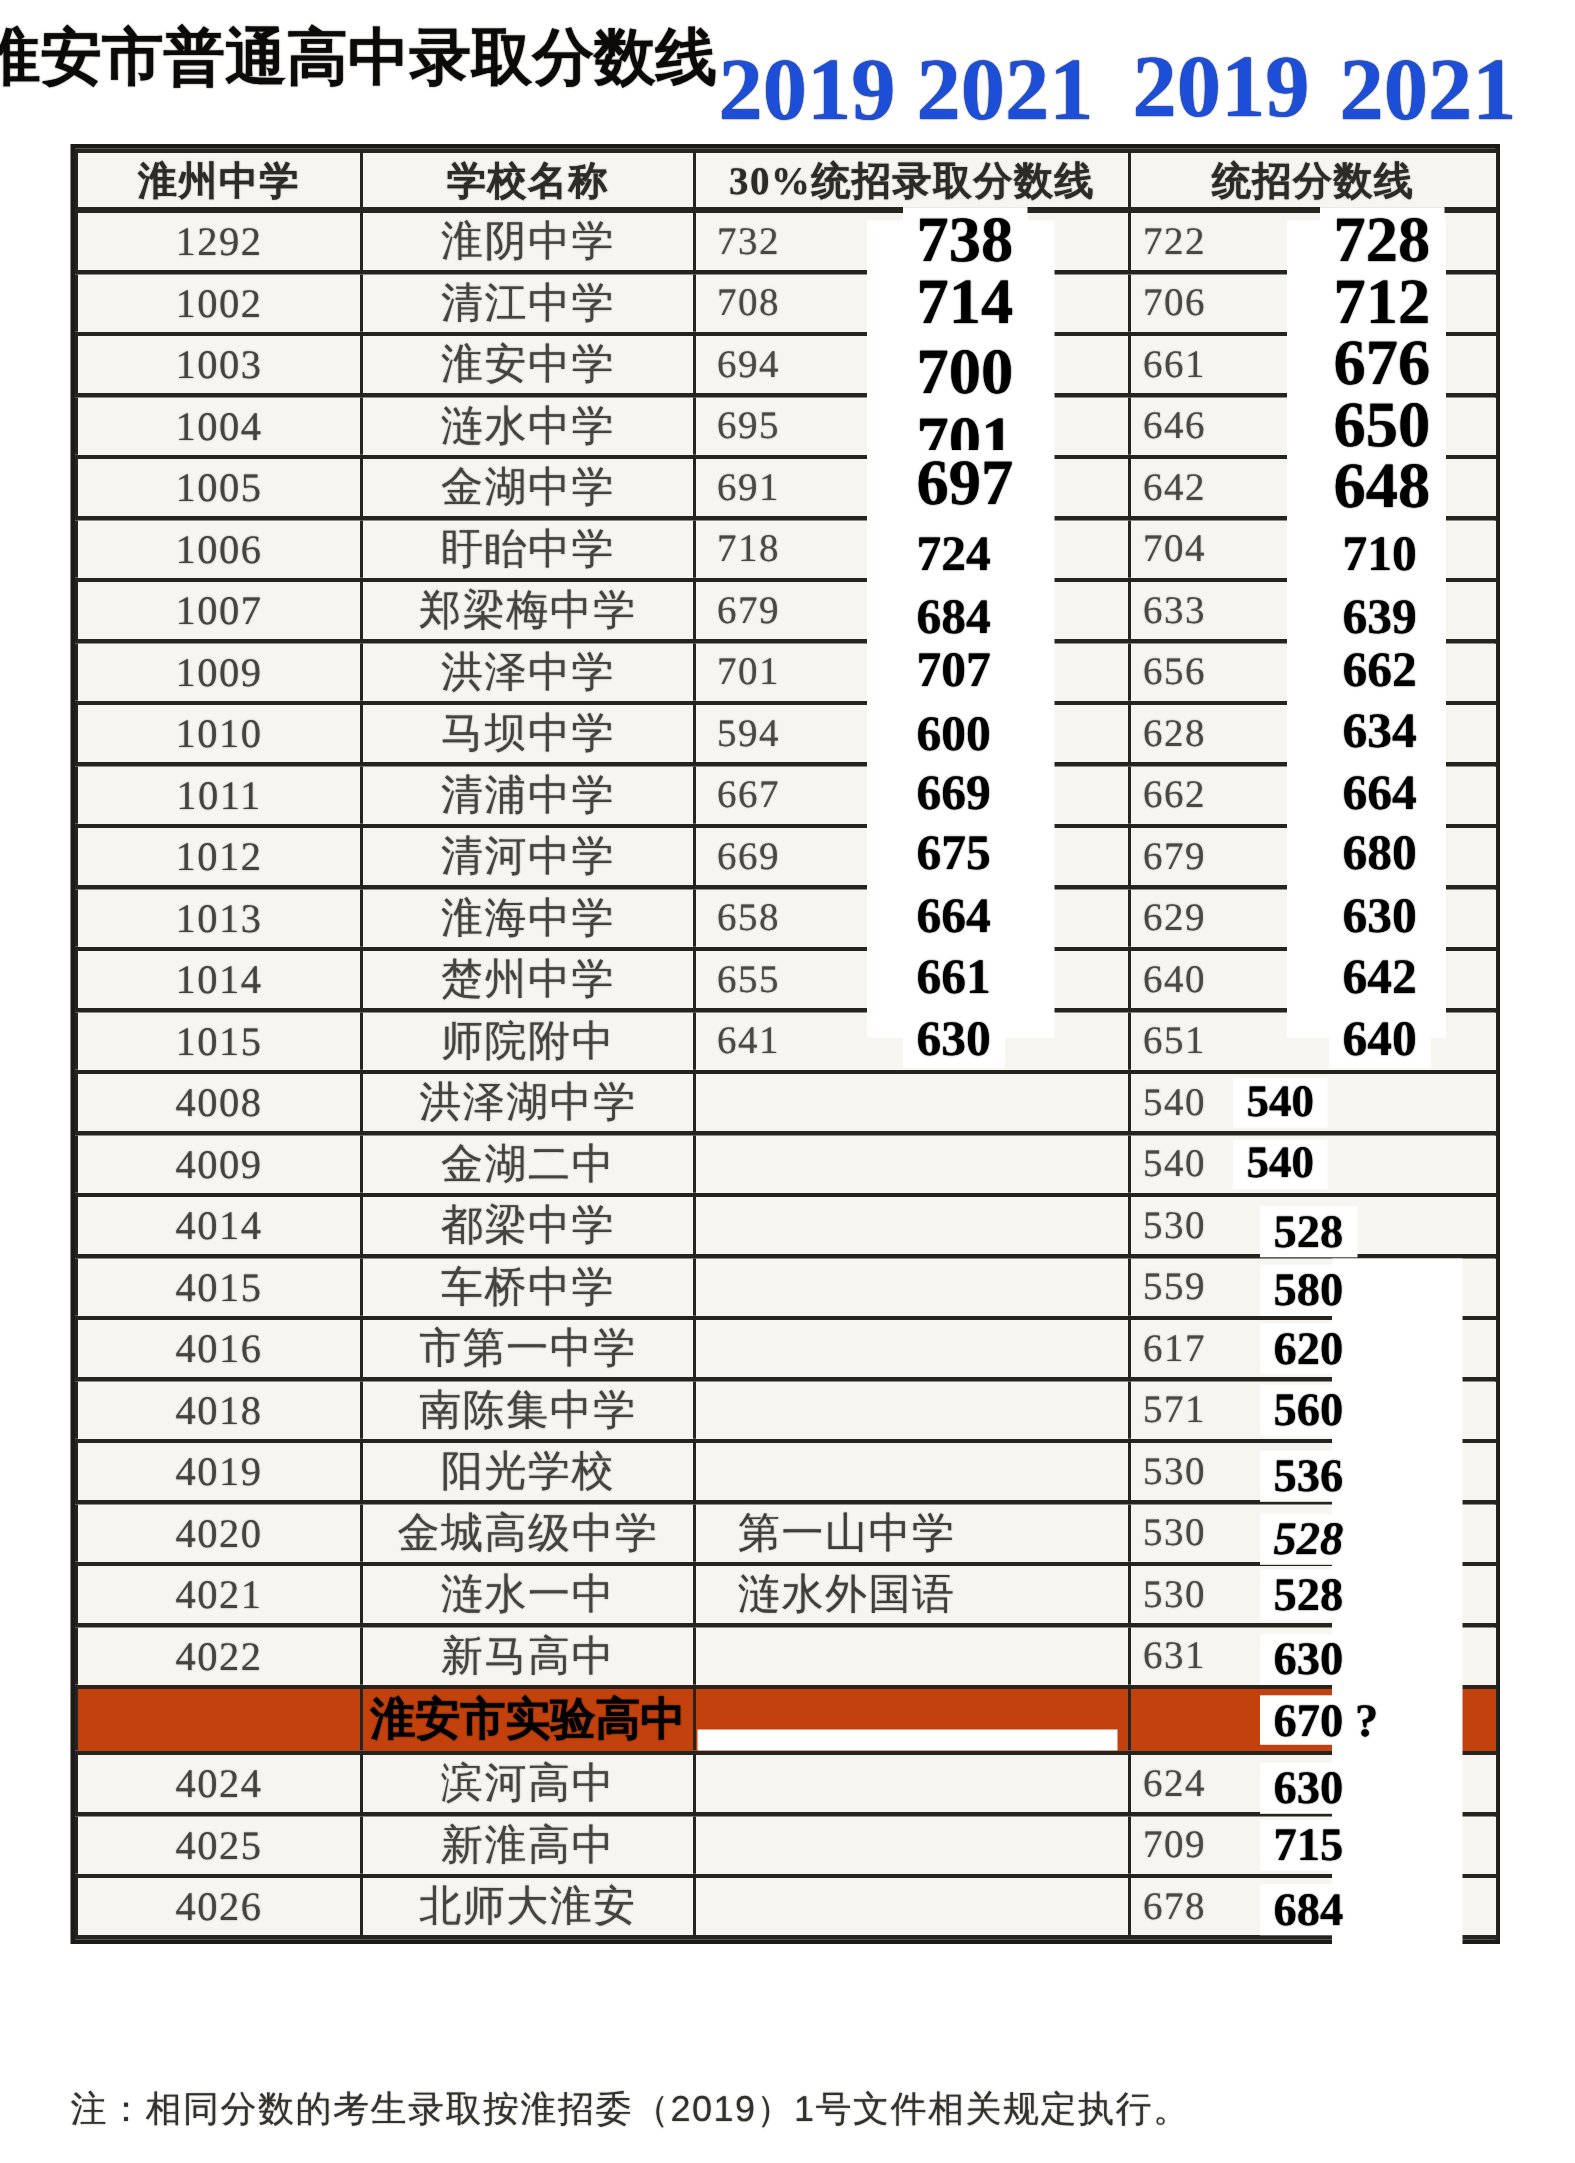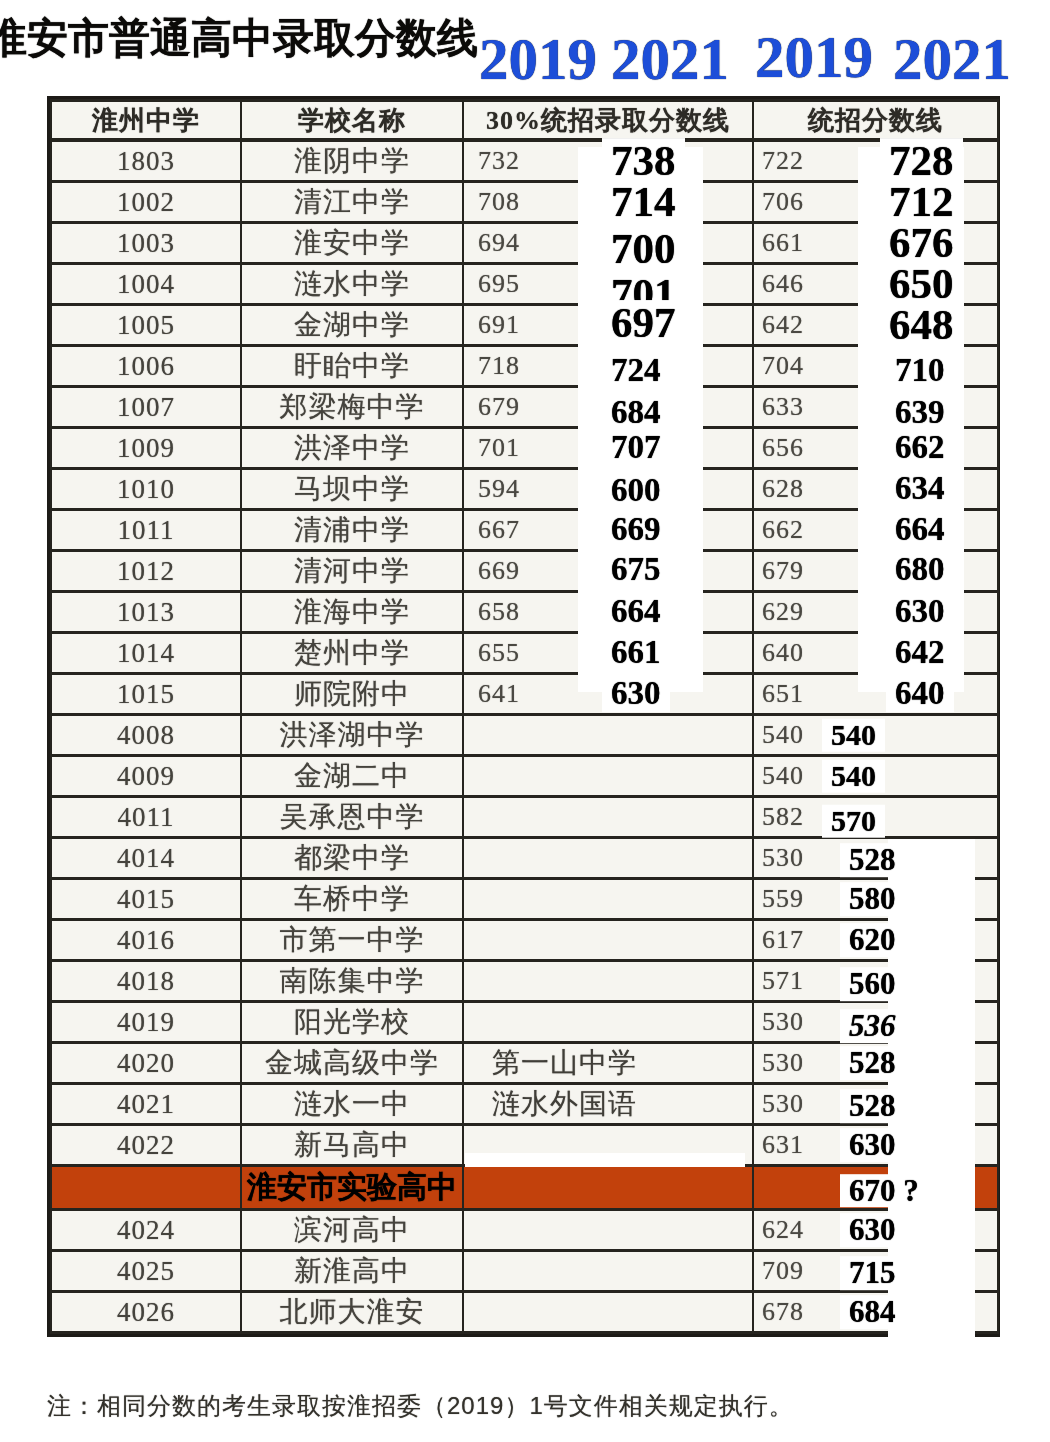--- a/index.html
+++ b/index.html
@@ -139,21 +139,21 @@
       <thead>
         <tr>
           <th>淮州中学</th>
           <th>学校名称</th>
           <th>30%统招录取分数线</th>
           <th>统招分数线</th>
         </tr>
       </thead>
       <tbody id="tb">
           <tr class="g1">
-            <td class="c1"><span class="scan">1803</span></td>
+            <td class="c1"><span class="scan">1292</span></td>
             <td class="c2"><span class="scan">淮阴中学</span></td>
             <td class="c3"><span class="scanval">732</span><span class="b">738</span></td>
             <td class="c4"><span class="scanval">722</span><span class="b">728</span></td>
           </tr>
           <tr class="g1">
             <td class="c1"><span class="scan">1002</span></td>
             <td class="c2"><span class="scan">清江中学</span></td>
             <td class="c3"><span class="scanval">708</span><span class="b">714</span></td>
             <td class="c4"><span class="scanval">706</span><span class="b">712</span></td>
           </tr>
@@ -233,26 +233,20 @@
             <td class="c1"><span class="scan">4008</span></td>
             <td class="c2"><span class="scan">洪泽湖中学</span></td>
             <td class="c3"></td>
             <td class="c4"><span class="scanval">540</span><span class="b">540</span></td>
           </tr>
           <tr class="g3">
             <td class="c1"><span class="scan">4009</span></td>
             <td class="c2"><span class="scan">金湖二中</span></td>
             <td class="c3"></td>
             <td class="c4"><span class="scanval">540</span><span class="b">540</span></td>
-          </tr>
-          <tr class="g3">
-            <td class="c1"><span class="scan">4011</span></td>
-            <td class="c2"><span class="scan">吴承恩中学</span></td>
-            <td class="c3"></td>
-            <td class="c4"><span class="scanval">582</span><span class="b">570</span></td>
           </tr>
           <tr class="g4">
             <td class="c1"><span class="scan">4014</span></td>
             <td class="c2"><span class="scan">都梁中学</span></td>
             <td class="c3"></td>
             <td class="c4"><span class="scanval">530</span><span class="b">528</span></td>
           </tr>
           <tr class="g4">
             <td class="c1"><span class="scan">4015</span></td>
             <td class="c2"><span class="scan">车桥中学</span></td>

